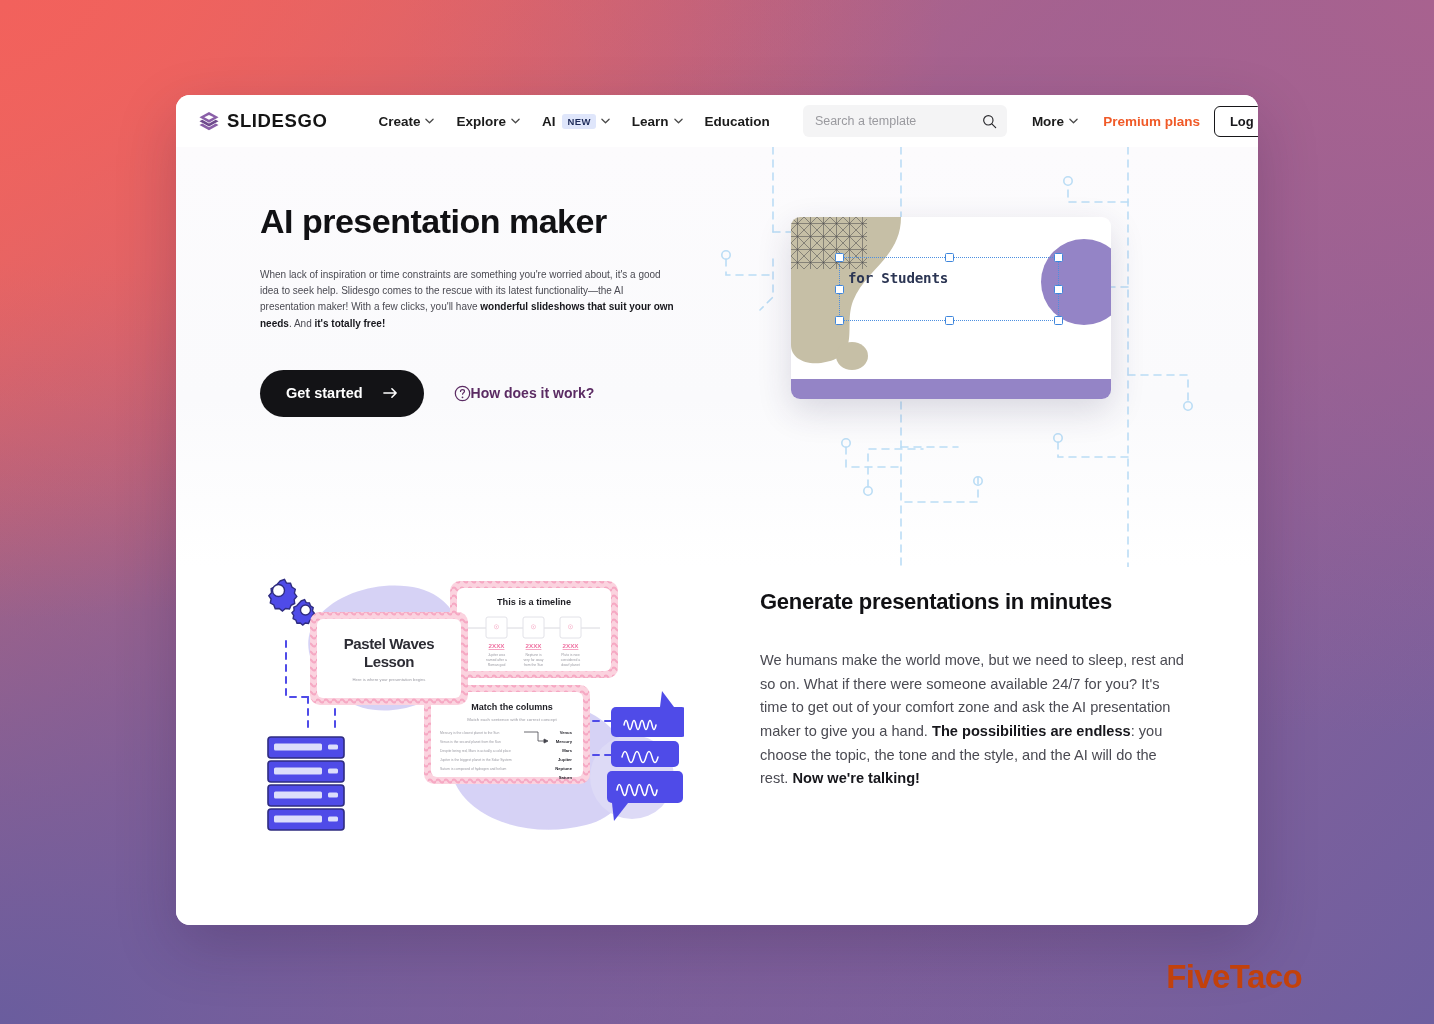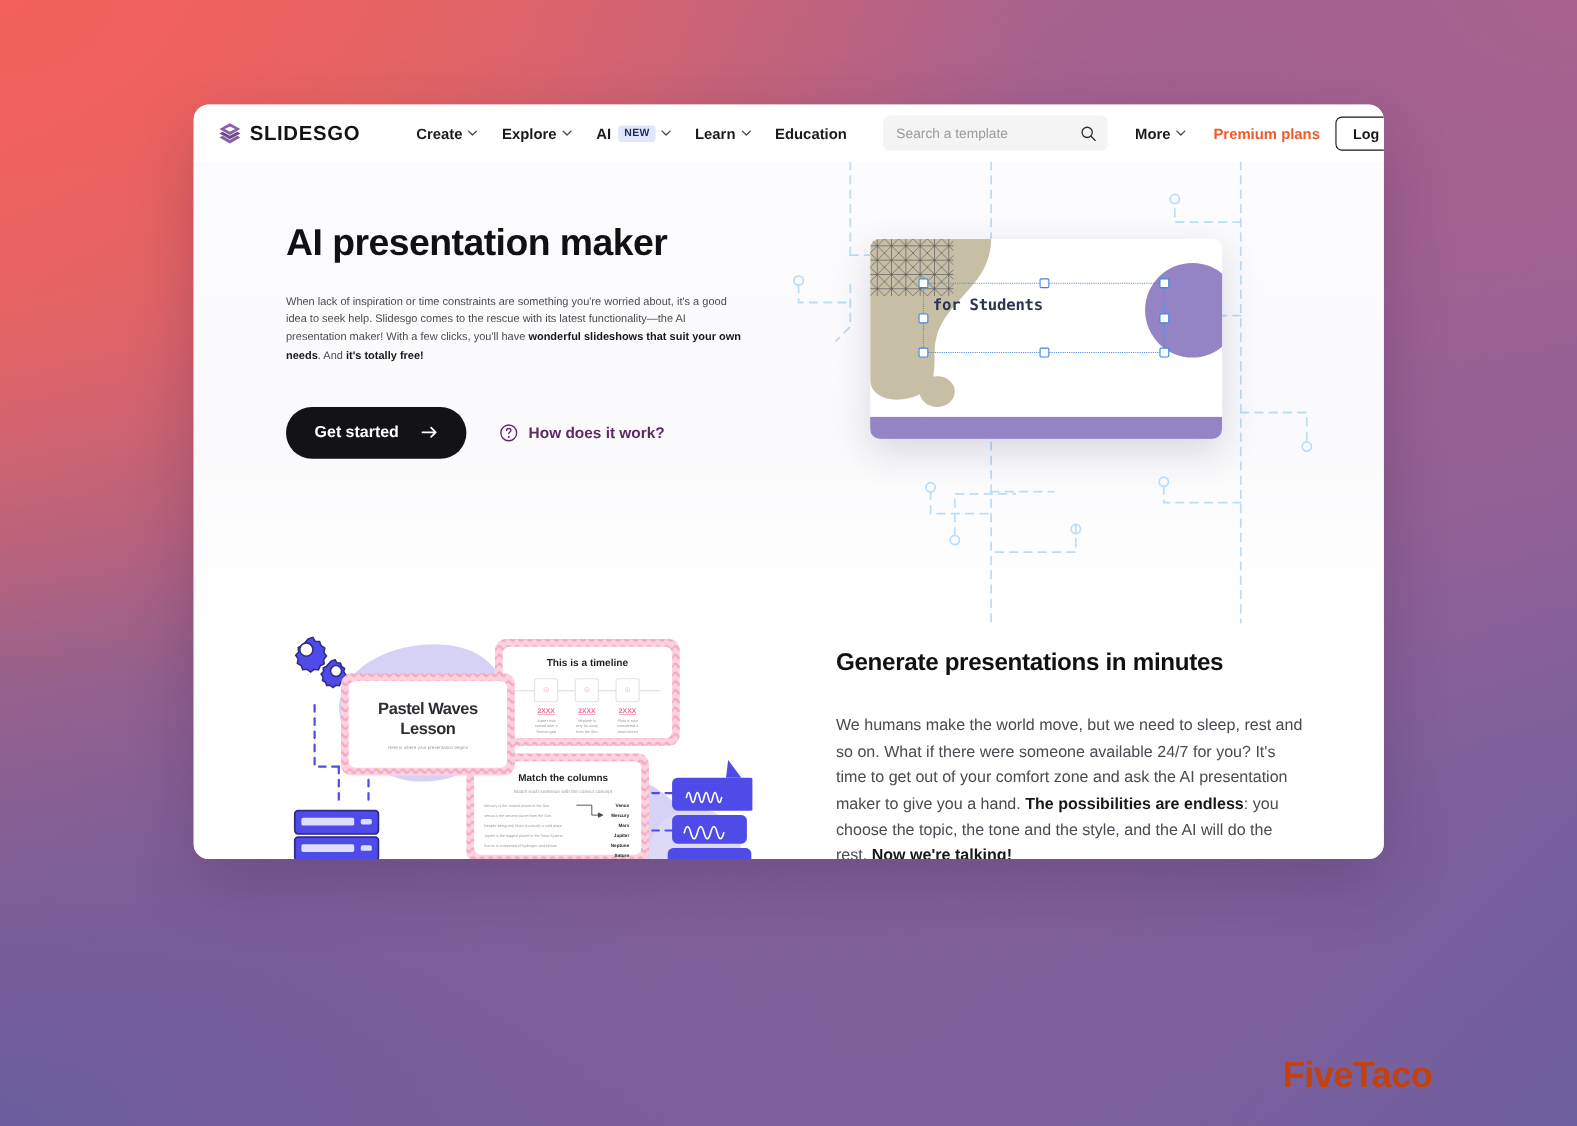--- a/index.html
+++ b/index.html
@@ -19,21 +19,21 @@
       linear-gradient(135deg, #EE6A5F 0%, #9C6193 45%, #6E5FA0 100%);
     position: relative;
   }
 
   
   .site-card {
     position: absolute;
     left: 176px;
     top: 95px;
     width: 1082px;
-    height: 686px;
+    height: 830px;
     background: #ffffff;
     border-radius: 14px;
     overflow: hidden;
     box-shadow: 0 22px 60px rgba(40,20,60,.22);
   }
 
   
   .header {
     position: relative;
     height: 52px;
@@ -103,21 +103,21 @@
   }
   .hero-body b { color: #17171c; font-weight: 700; }
 
   .cta-row { display: flex; align-items: center; gap: 30px; margin-top: 38px; }
   .btn-primary {
     background: #131316; color: #fff; border: 0; border-radius: 40px;
     height: 47px; padding: 0 26px; display: flex; align-items: center; gap: 20px;
     font-size: 14.5px; font-weight: 700; font-family: inherit; cursor: pointer;
   }
   .arrow { width: 15px; height: 12px; display:block; }
-  .how-link { display: flex; align-items: center; gap: 10px; cursor: pointer; }
+  .how-link { display: flex; align-items: center; cursor: pointer; }
   .how-link-text { font-size: 14px; font-weight: 700; color: #5B2B63; }
   .q-icon { width: 17px; height: 17px; display: block; }
 
   
   .hero-art { position: absolute; right: 0; top: 0; width: 560px; height: 420px; }
   .hero-art svg { position: absolute; inset: 0; }
 
   
   .slide-mock {
     position: absolute; left: 93px; top: 70px;

